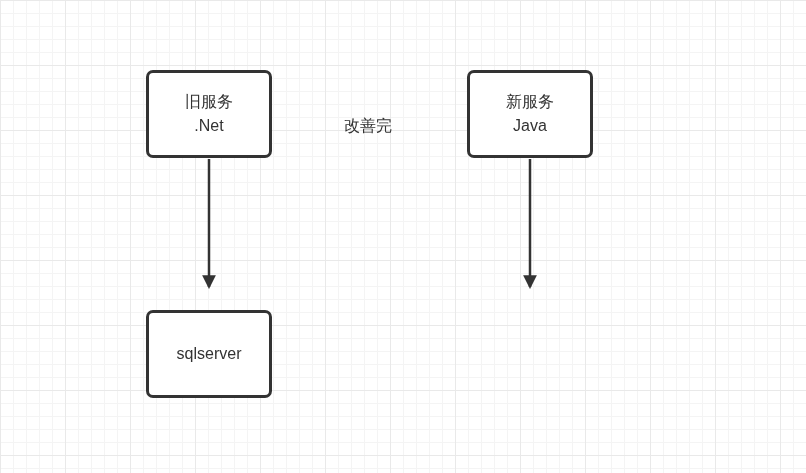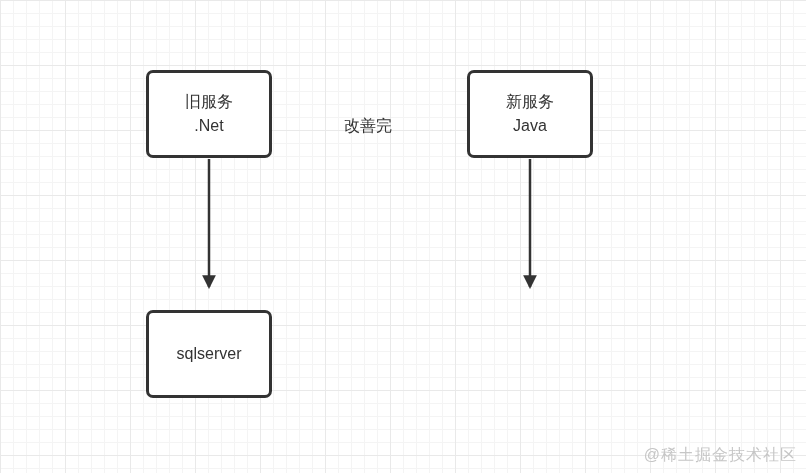--- a/index.html
+++ b/index.html
@@ -100,15 +100,14 @@
 .Net</span>
   </div>
 
   <div class="node node-sqlserver">
     <span class="node-label">sqlserver</span>
   </div>
 
 
   <div class="free-label">改善完</div>
 
-  <div class="watermark">@稀土掘金技术社区</div>
 
 </div>
 
 </body></html>

